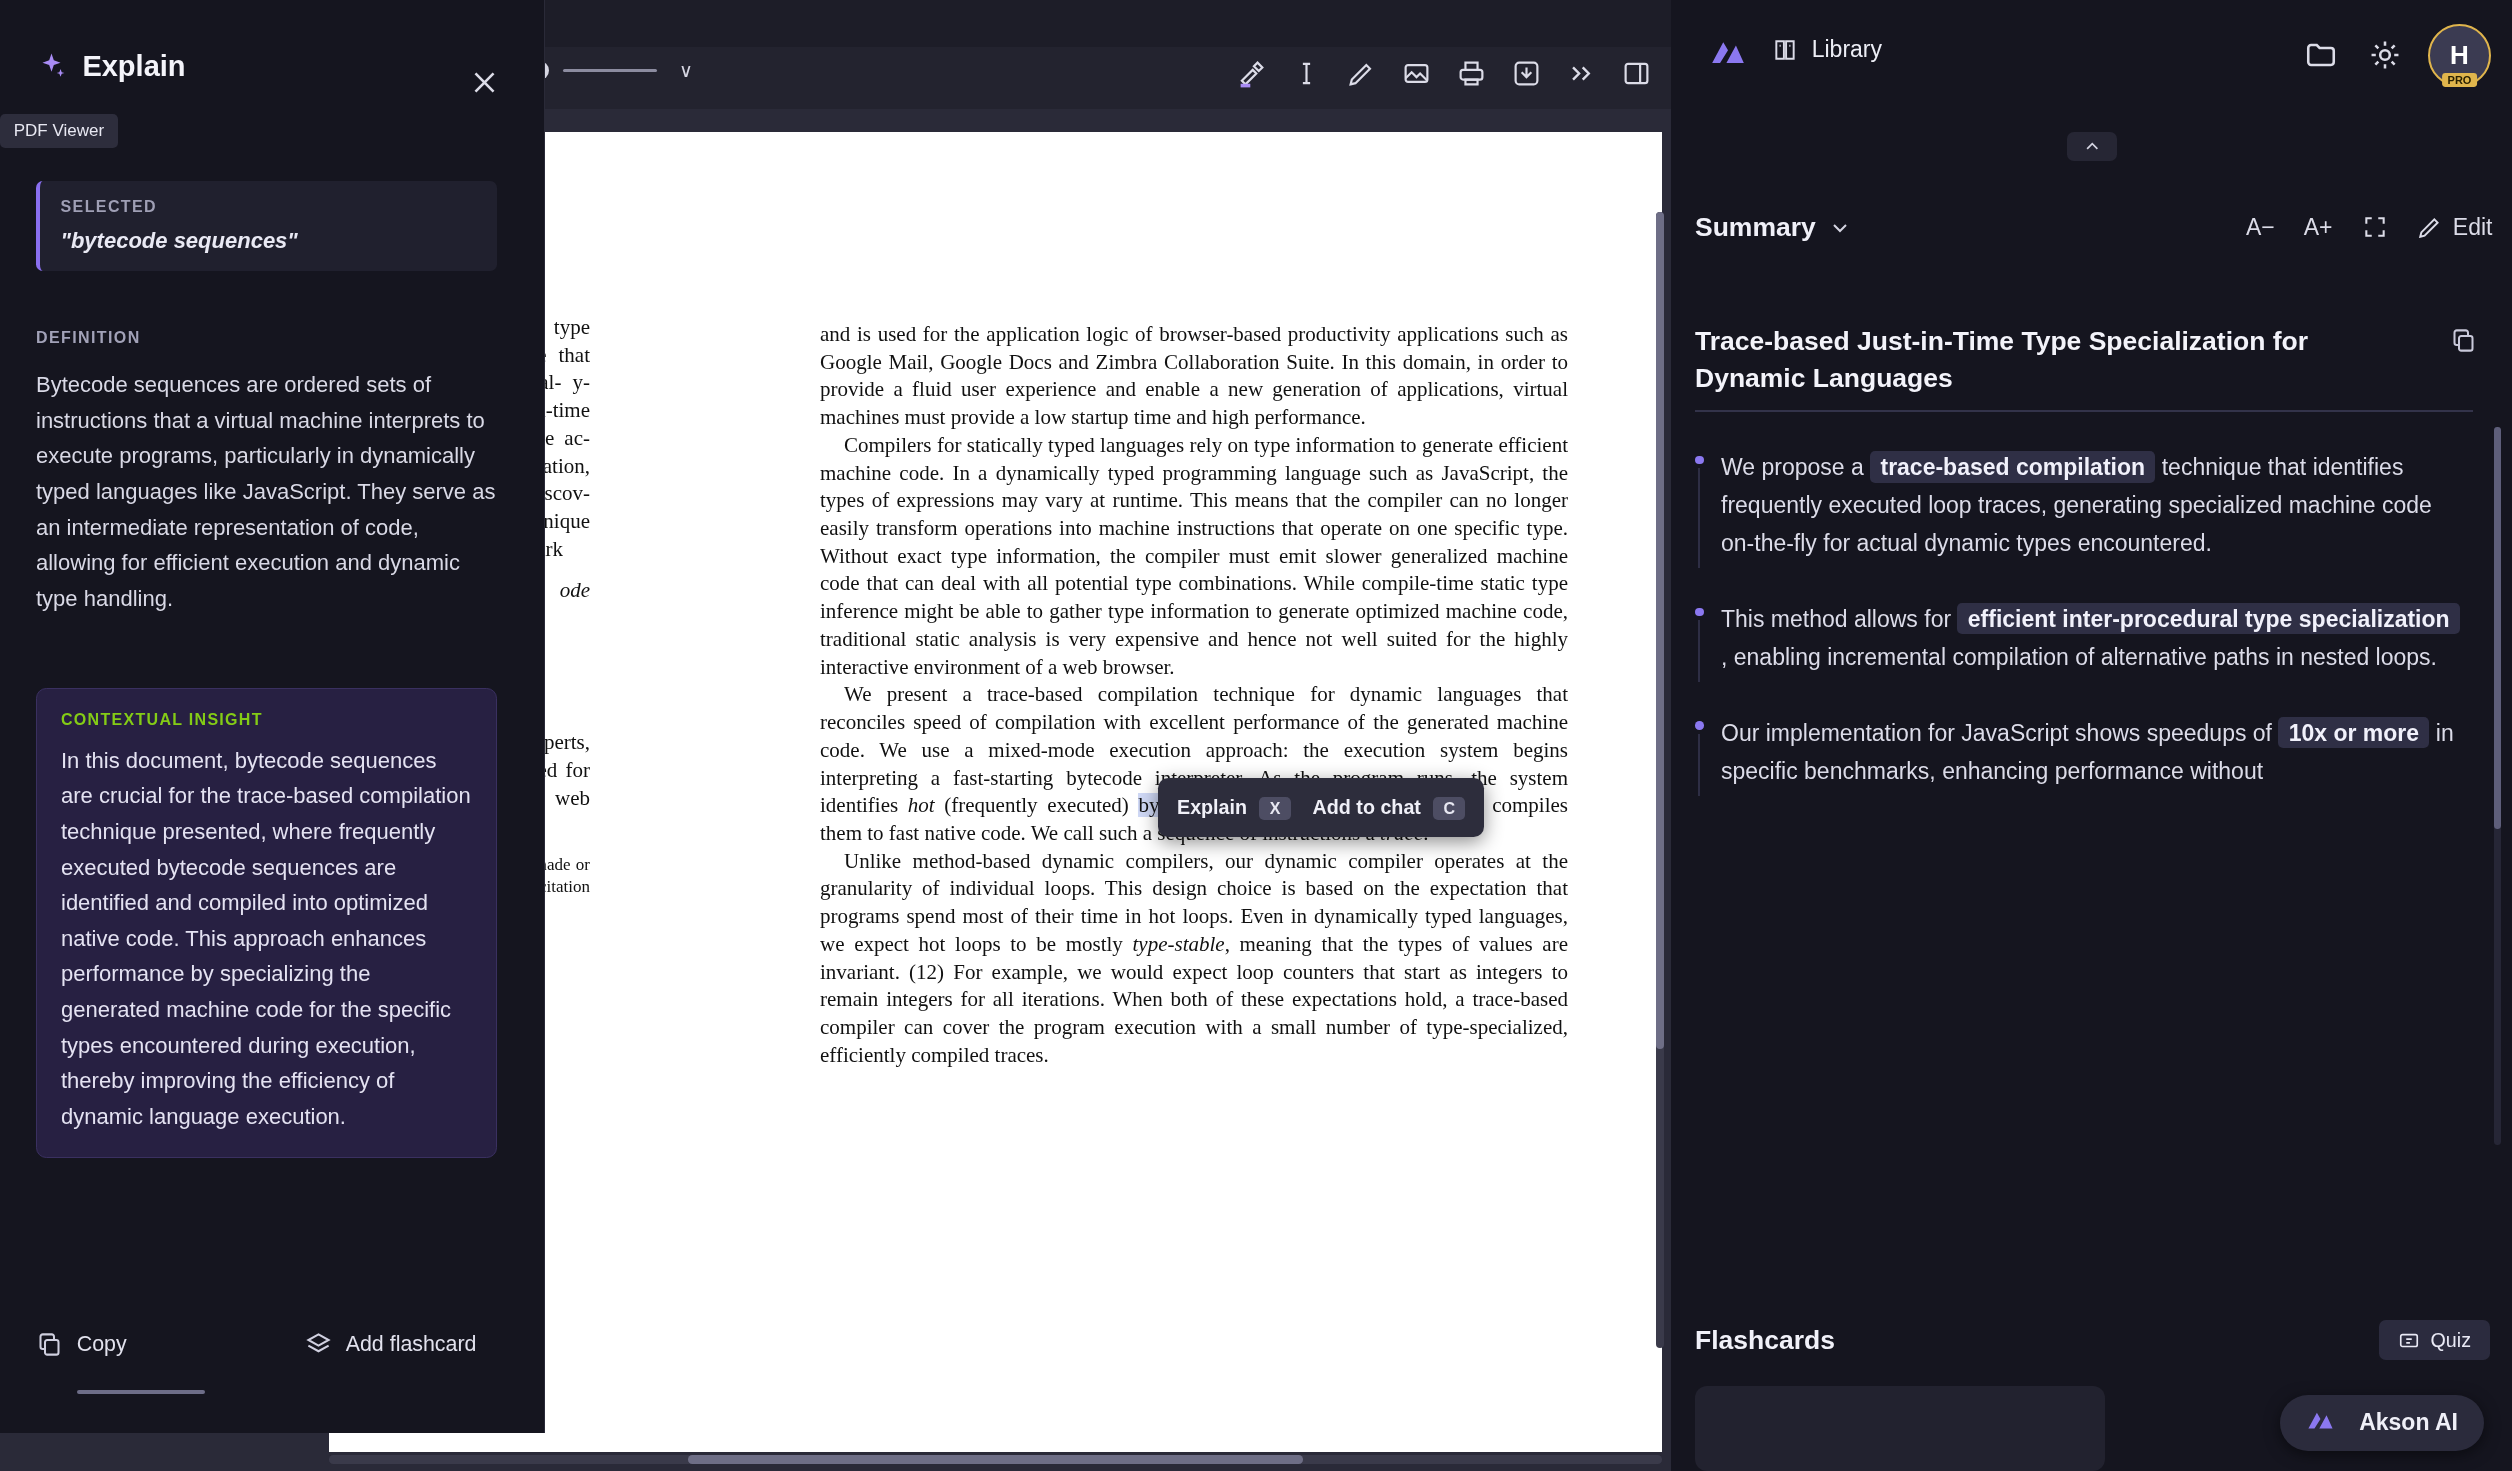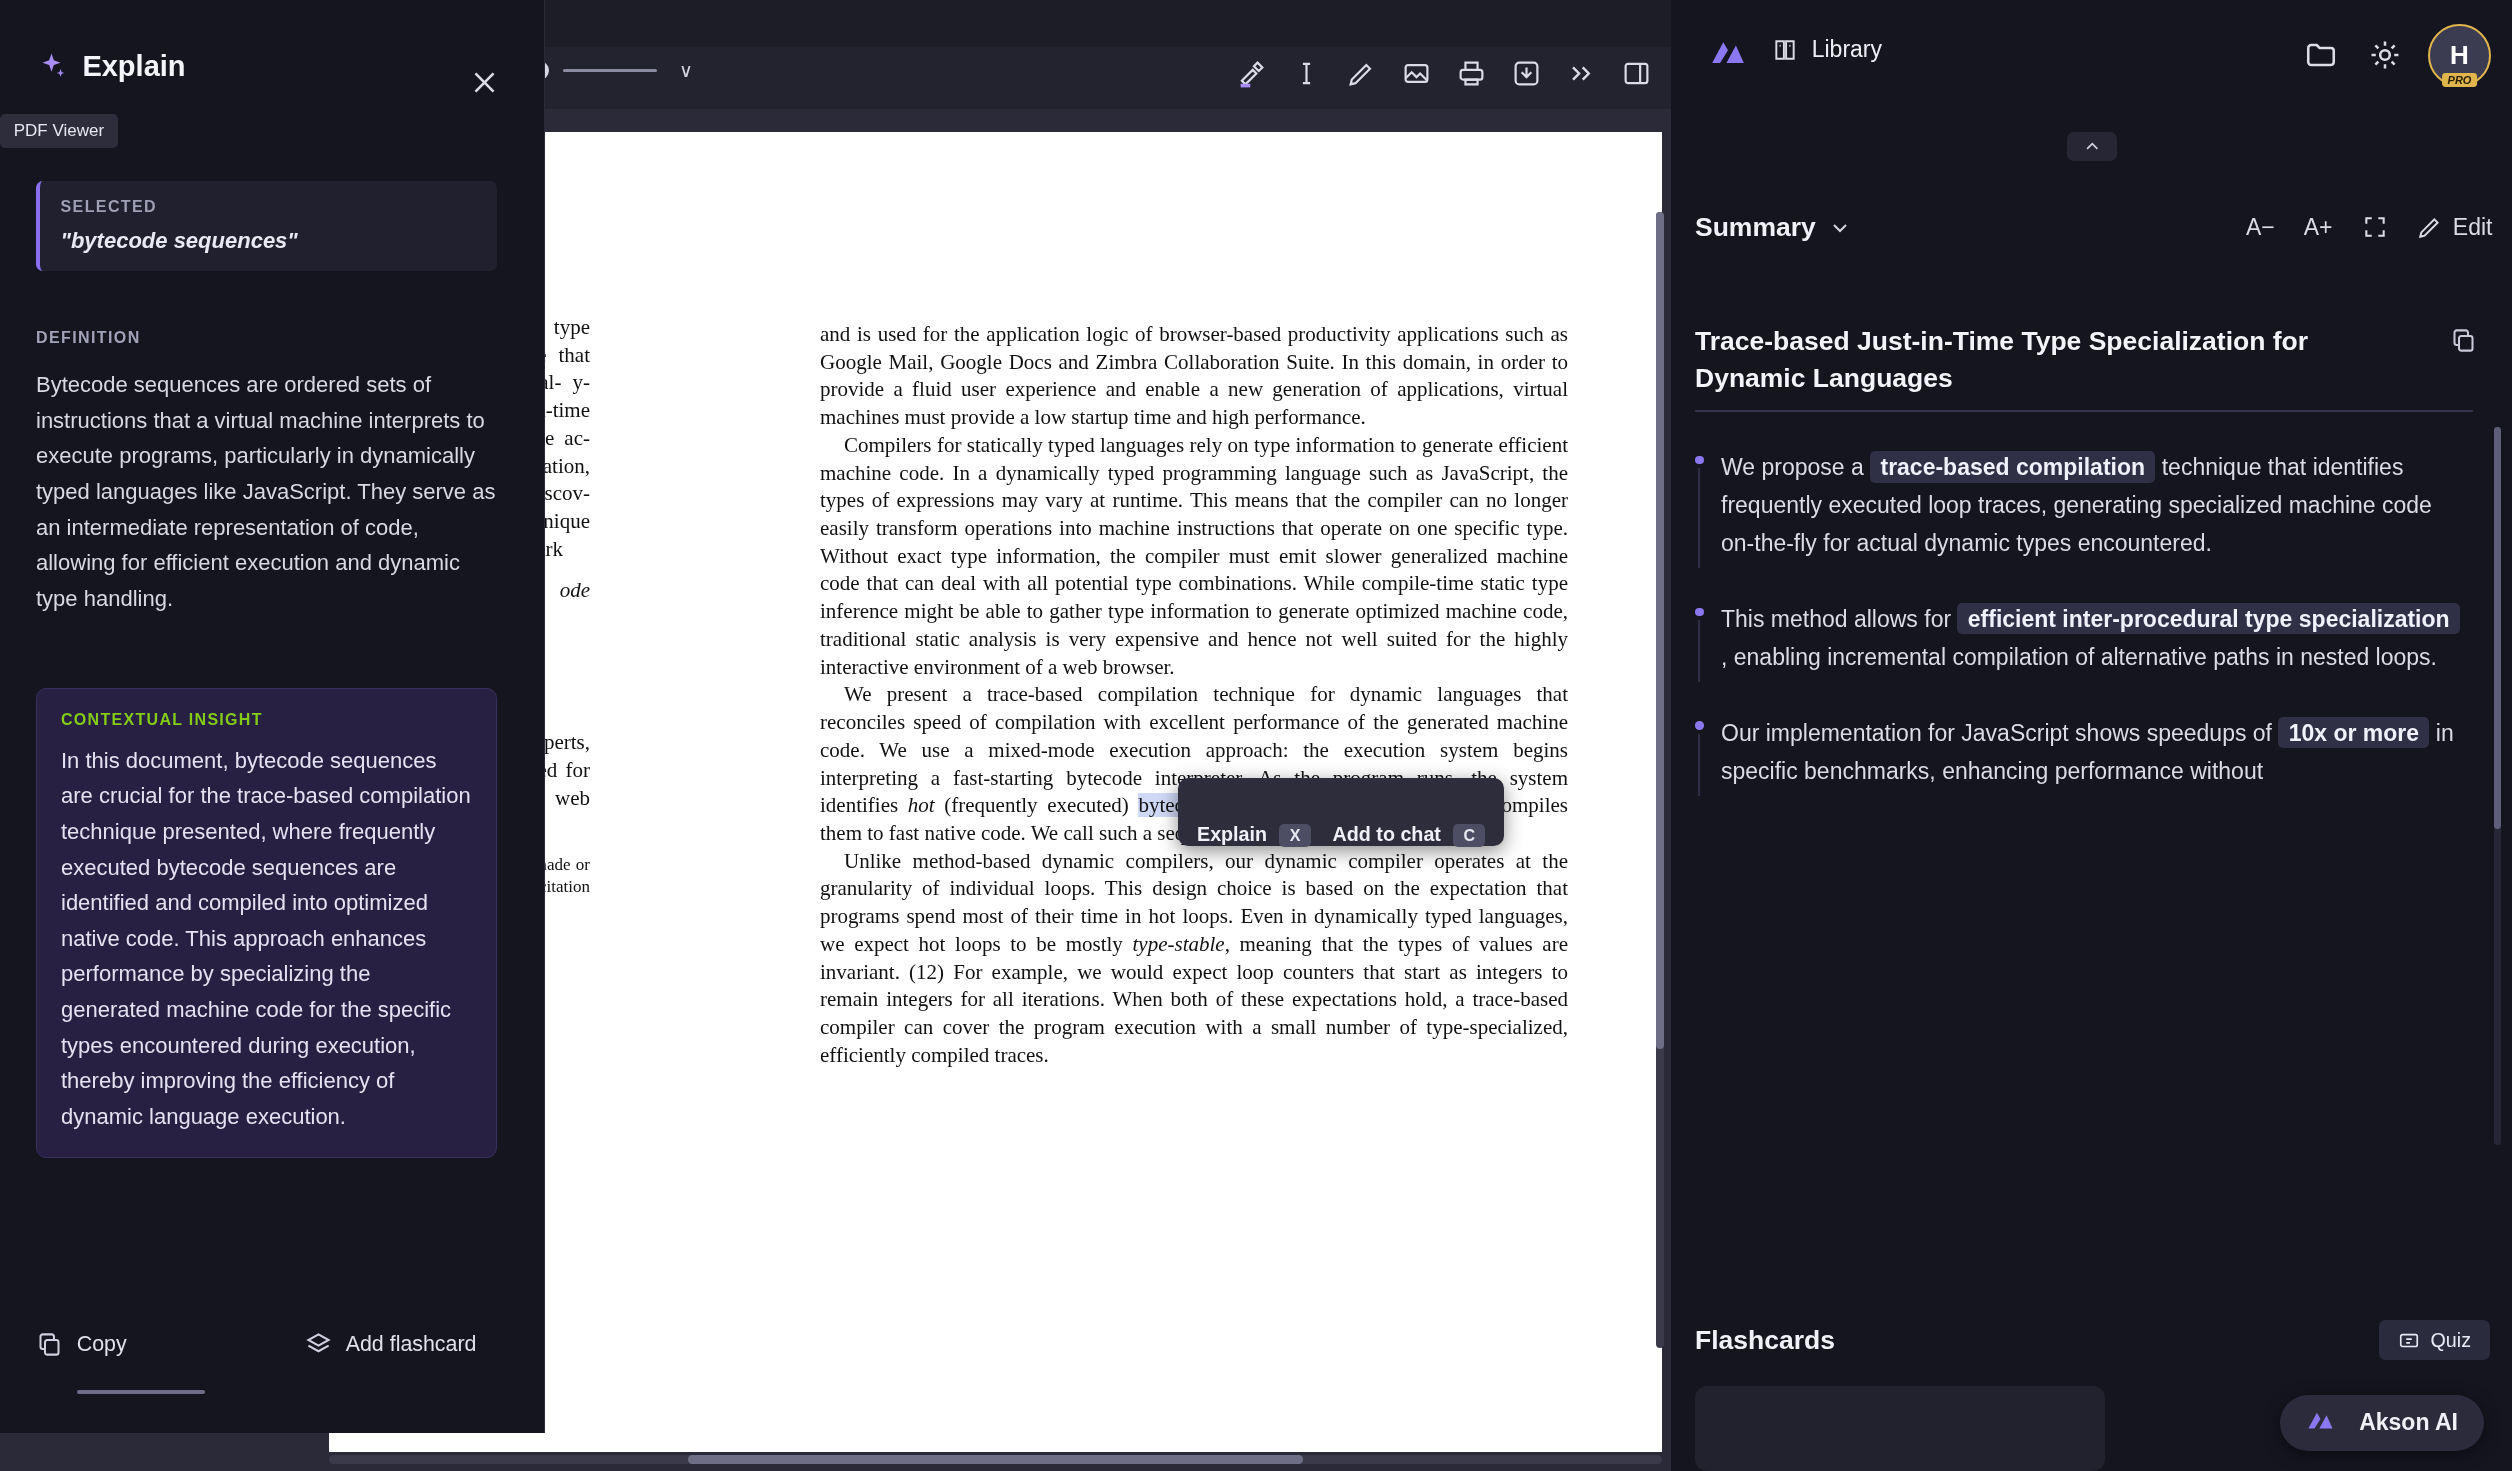--- a/index.html
+++ b/index.html
@@ -100,24 +100,23 @@
   .pdf-scroll-v i { display: block; width: 8.5px; height: 837px; background: #6e6e86; border-radius: 4.3px; }
   .pdf-scroll-h {
     position: absolute; bottom: 8.5px; left: 329px; width: 1333px; height: 8.5px;
     background: #3a3a4a; border-radius: 4.3px;
   }
   .pdf-scroll-h i { display: block; margin-left: 359px; width: 615px; height: 8.5px; background: #6e6e86; border-radius: 4.3px; }
 
   
   .float-actions {
     position: absolute; top: 778px; left: 1158px;
-    background: #2d2d3c; border-radius: 10.3px; height: 68px;
-    display: flex; align-items: flex-end; padding: 0 19px; gap: 22px;
+    background: #2d2d3c; border-radius: 10.3px; height: 59px;
+    display: flex; align-items: center; padding: 0 19px; gap: 22px;
     box-shadow: 0 5.1px 19px rgba(0,0,0,.45);
-    margin-left: 20px;
   }
   .fa-label { color: #f0f0f8; font-size: 19.7px; font-weight: bold; }
   .fa-key {
     background: #4d4d63; color: #e8e8f2; font-size: 16px; font-weight: bold;
     border-radius: 5.1px; padding: 2.6px 10.3px; margin-left: 8.5px;
   }
 
   
   .explain {
     position: absolute; top: 0; left: 0; width: 545px; height: 1433px;
@@ -188,21 +187,21 @@
   .ai-gear { position: absolute; top: 38px; right: 111px; width: 34px; height: 34px; color: #dcdce8; }
   .ai-avatar {
     position: absolute; top: 24px; right: 22px; width: 63px; height: 63px; border-radius: 50%;
     background: #3b3b52; border: 2.6px solid #e0b54c;
     display: flex; align-items: center; justify-content: center;
     color: #fff; font-size: 26px; font-weight: bold;
   }
   .pro-badge {
     position: absolute; bottom: -1.7px; left: 50%; transform: translateX(-50%);
     background: #e0b54c; color: #2a2100; font-size: 11px; font-weight: bold;
-    border-radius: 3.4px; padding: 0.9px 6px; font-style: italic;
+    border-radius: 3.4px; padding: 0.9px 6px;
   }
   .ai-collapse {
     position: absolute; top: 132px; left: 50%; transform: translateX(-50%);
     width: 50px; height: 29px; background: #262634; border-radius: 6.8px;
     display: flex; align-items: center; justify-content: center; color: #d5d5e2;
   }
   .sum-row {
     position: absolute; top: 212px; left: 0; width: 842px; height: 51px;
   }
   .sum-title {

